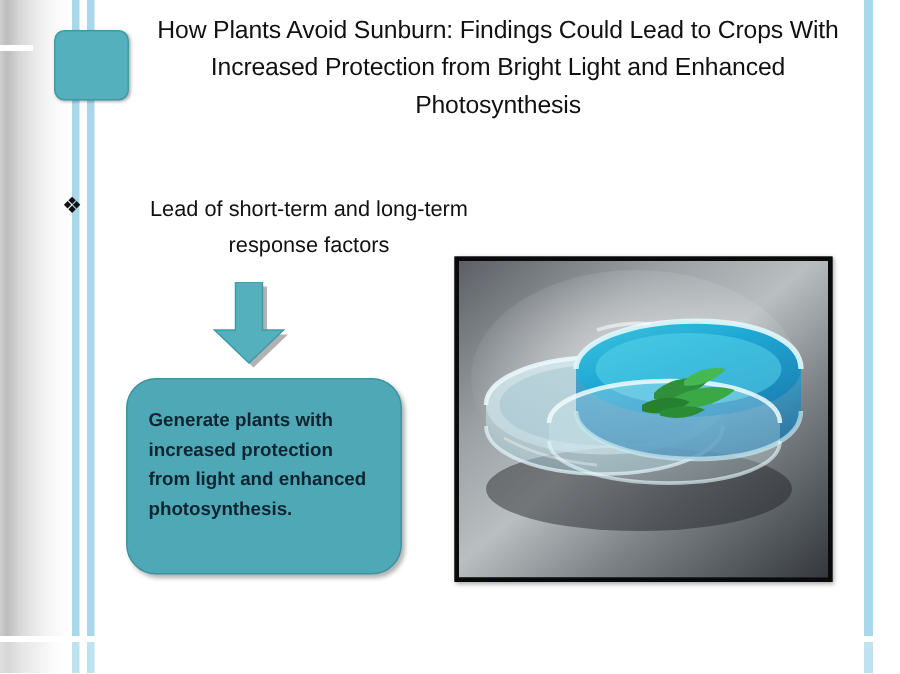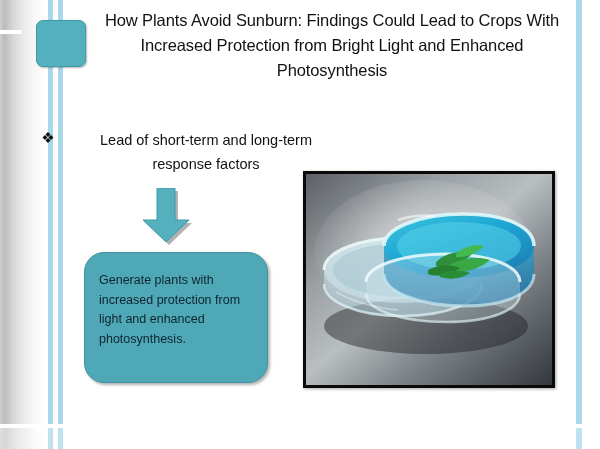--- a/index.html
+++ b/index.html
@@ -150,20 +150,21 @@
     position: absolute;
     left: 84px;
     top: 252px;
     width: 184px;
     height: 131px;
     background: #4fa8b5;
     border: 1px solid #3d939f;
     border-radius: 20px;
     box-shadow: 2px 2px 3px rgba(0,0,0,.30);
     box-sizing: border-box;
+    font-weight: bold;
   }
   .callout-text {
     position: absolute;
     left: 14px;
     top: 18px;
     width: 146px;
     font-size: 12.5px;
     line-height: 19.5px;
     color: #0e2430;
   }

